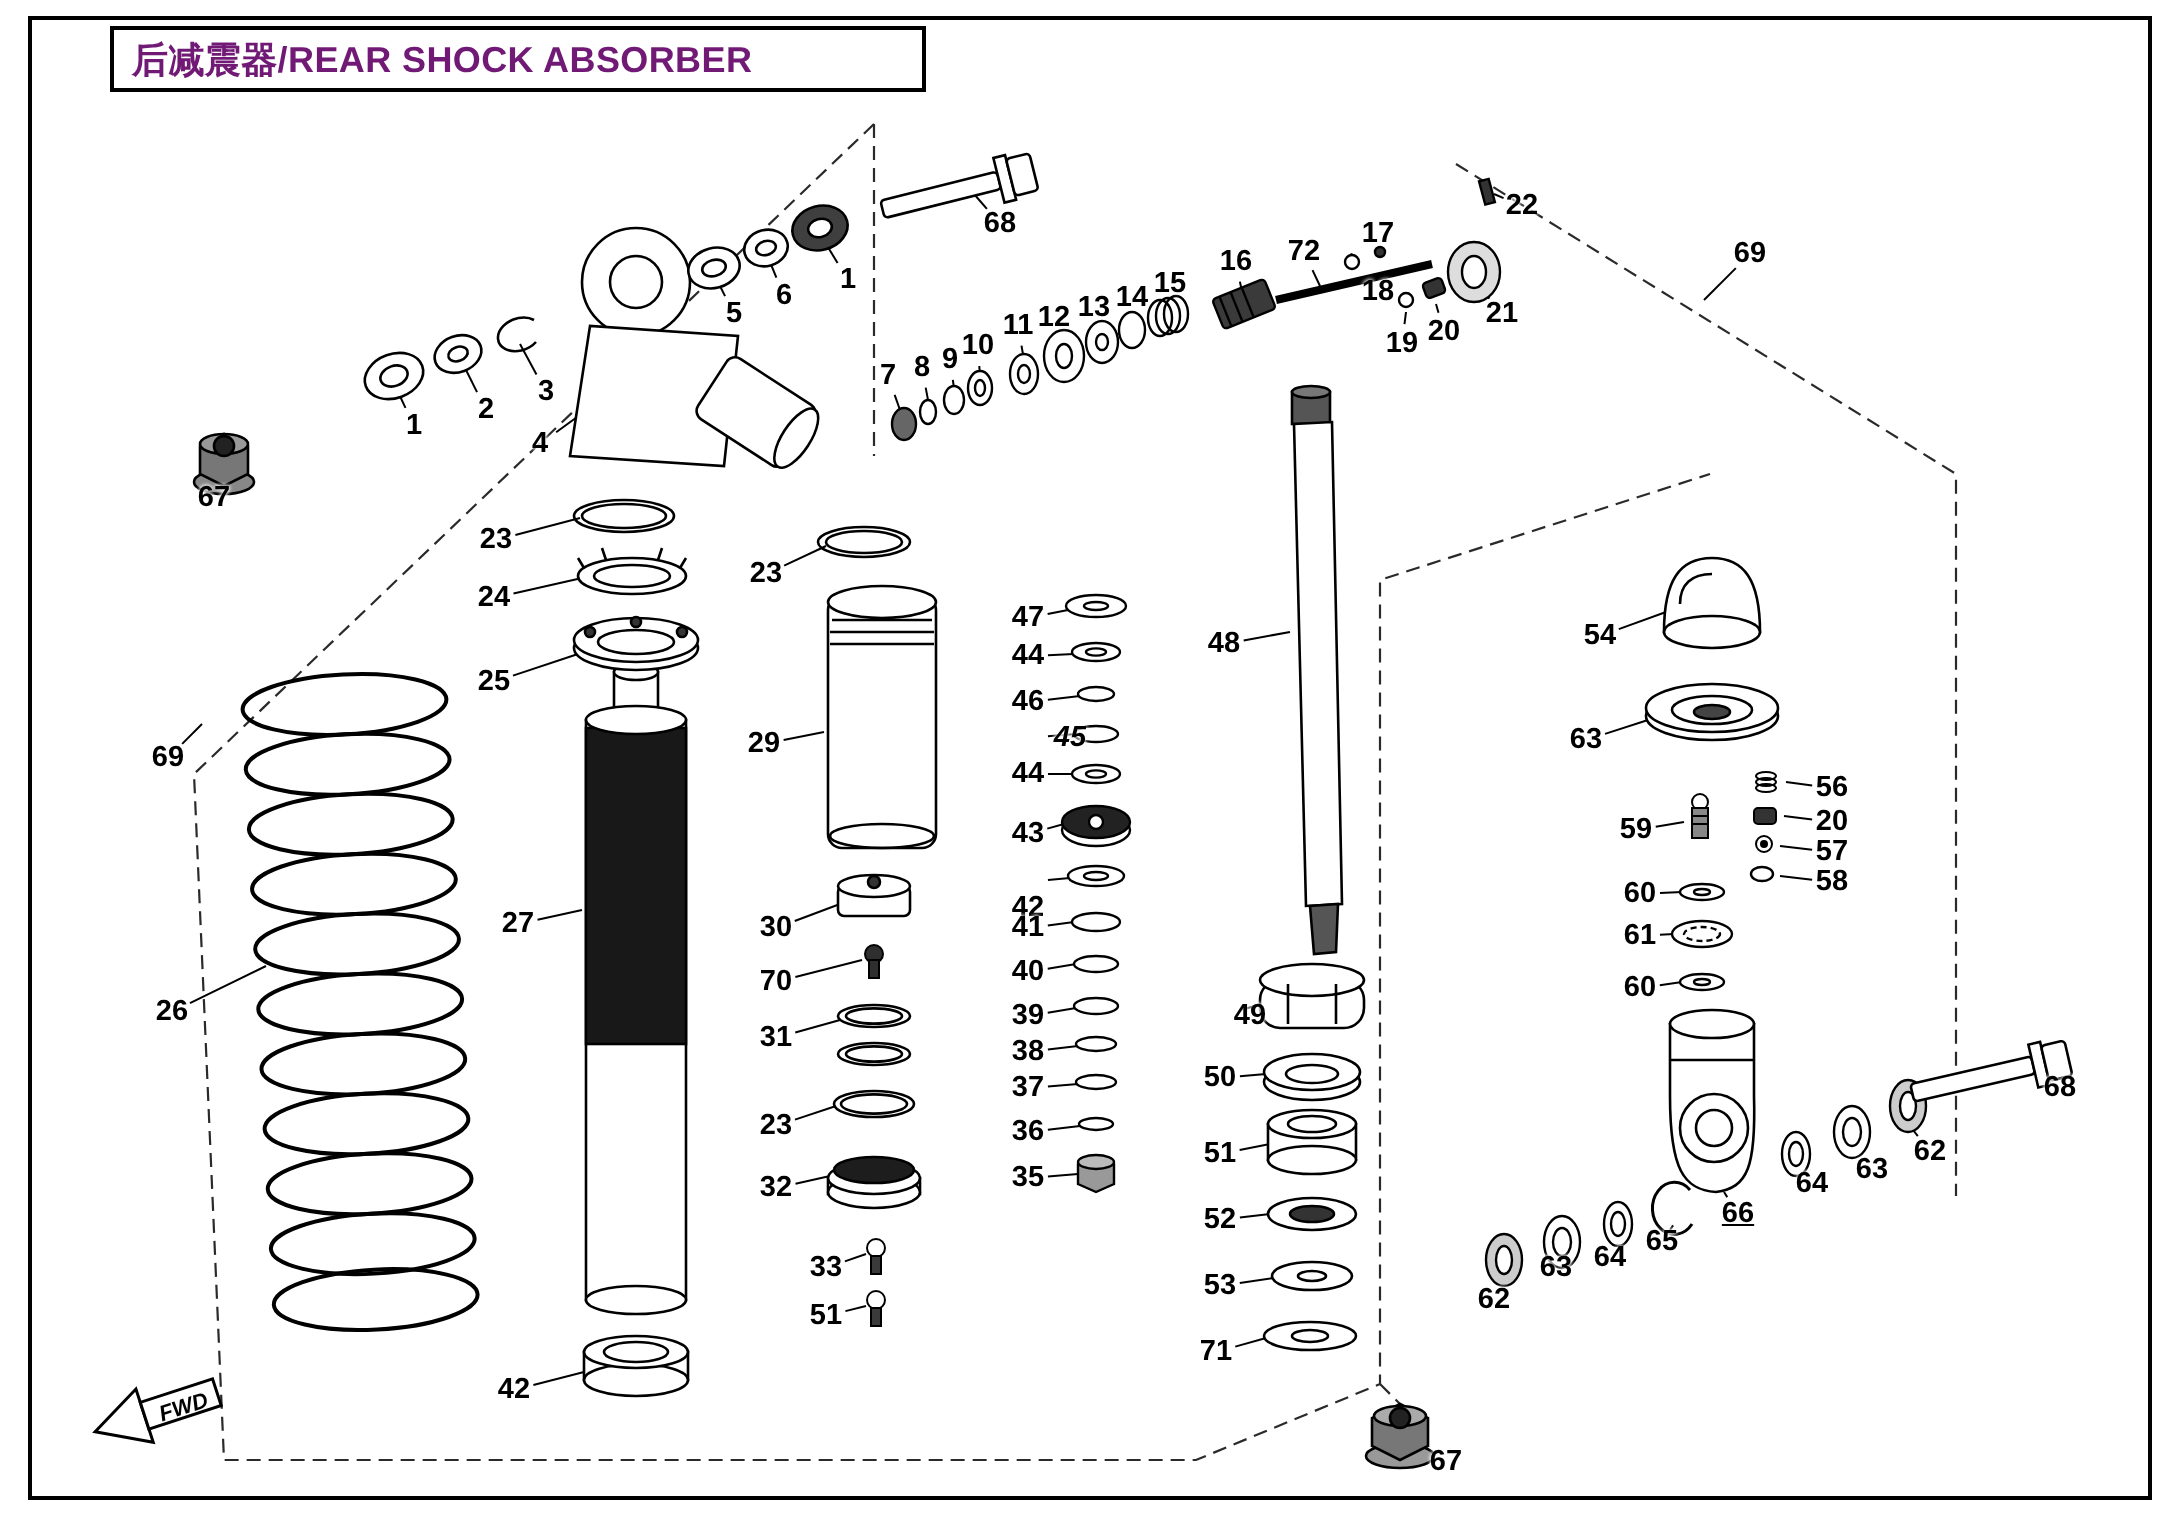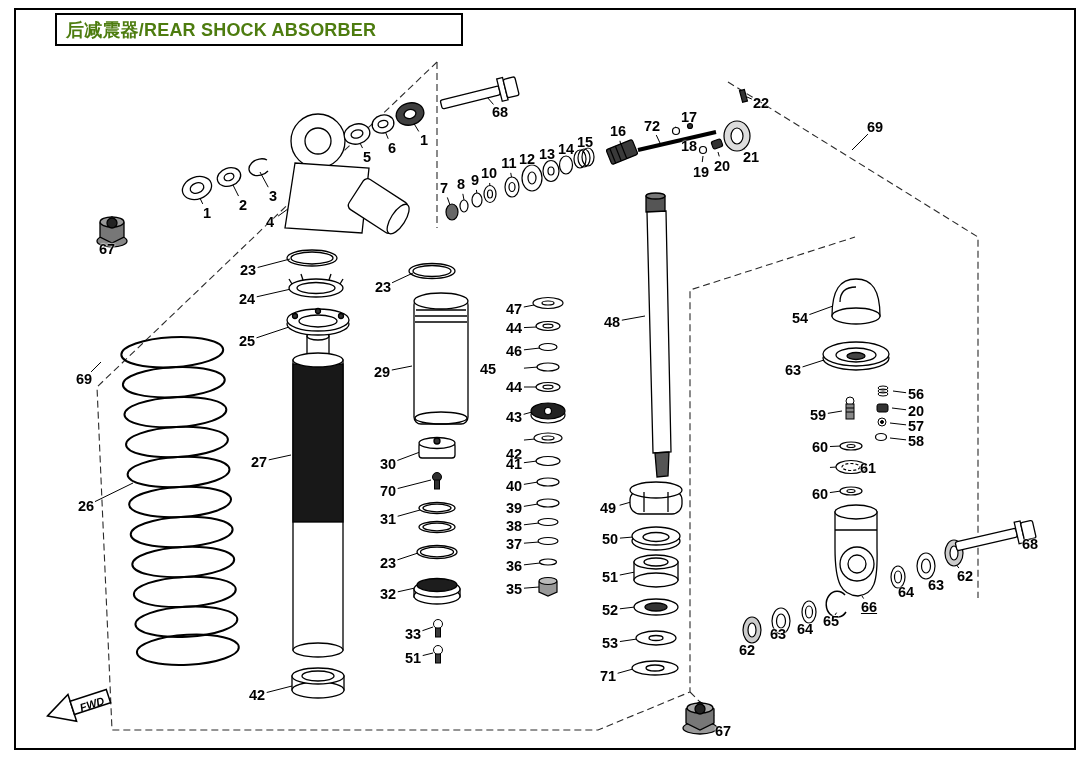--- a/index.html
+++ b/index.html
@@ -9,21 +9,21 @@
     font-family: "Liberation Sans", sans-serif; overflow: hidden;
   }
   .page { position: relative; width: 1090px; height: 760px; background: #fff; }
   .outer-border {
     position: absolute; left: 14px; top: 8px; width: 1062px; height: 742px;
     border: 2px solid #000;
   }
   .title-box {
     position: absolute; left: 55px; top: 13px; width: 408px; height: 33px;
     border: 2px solid #000; display: flex; align-items: center;
-    padding-left: 9px; font-weight: bold; font-size: 18px; color: #4d7c0f;
+    padding-left: 9px; font-weight: bold; font-size: 18px; color: #701a75;
     background: #fff; letter-spacing: 0.2px;
   }
   .diagram-svg { position: absolute; left: 0; top: 0; width: 1090px; height: 760px; }
   .callout-layer { position: absolute; left: 0; top: 0; width: 1090px; height: 760px; pointer-events: none; padding-left: 44px; }
   .callout {
     position: absolute; transform: translate(-50%, -50%);
     font-weight: bold; font-size: 14.5px; color: #000; white-space: nowrap;
     text-shadow: 0 0 2px #fff, 0 0 2px #fff;
   }
   .fwd-label {
@@ -494,49 +494,49 @@
       <div class="callout" style="left: 270px; top: 222px;">4</div>
       <div class="callout" style="left: 107px; top: 249px;">67</div>
       <div class="callout" style="left: 248px; top: 270px;">23</div>
       <div class="callout" style="left: 247px; top: 299px;">24</div>
       <div class="callout" style="left: 383px; top: 287px;">23</div>
       <div class="callout" style="left: 247px; top: 341px;">25</div>
       <div class="callout" style="left: 382px; top: 372px;">29</div>
       <div class="callout" style="left: 514px; top: 309px;">47</div>
       <div class="callout" style="left: 514px; top: 328px;">44</div>
       <div class="callout" style="left: 514px; top: 351px;">46</div>
-      <div class="callout" style="left: 488px; top: 369px;">45</div>
+      <div class="callout" style="left: 535px; top: 369px; font-style: italic;">45</div>
       <div class="callout" style="left: 514px; top: 387px;">44</div>
       <div class="callout" style="left: 612px; top: 322px;">48</div>
       <div class="callout" style="left: 800px; top: 318px;">54</div>
       <div class="callout" style="left: 793px; top: 370px;">63</div>
       <div class="callout" style="left: 84px; top: 379px;">69</div>
       <div class="callout" style="left: 916px; top: 394px;">56</div>
       <div class="callout" style="left: 916px; top: 411px;">20</div>
       <div class="callout" style="left: 916px; top: 426px;">57</div>
       <div class="callout" style="left: 916px; top: 441px;">58</div>
       <div class="callout" style="left: 818px; top: 415px;">59</div>
       <div class="callout" style="left: 514px; top: 417px;">43</div>
       <div class="callout" style="left: 514px; top: 454px;">42</div>
       <div class="callout" style="left: 820px; top: 447px;">60</div>
-      <div class="callout" style="left: 820px; top: 468px; margin-left: 48px;">61</div>
+      <div class="callout" style="left: 820px; top: 468px;">61</div>
       <div class="callout" style="left: 820px; top: 494px;">60</div>
       <div class="callout" style="left: 514px; top: 464px;">41</div>
       <div class="callout" style="left: 514px; top: 486px;">40</div>
       <div class="callout" style="left: 259px; top: 462px;">27</div>
       <div class="callout" style="left: 388px; top: 464px;">30</div>
       <div class="callout" style="left: 86px; top: 506px;">26</div>
       <div class="callout" style="left: 388px; top: 491px;">70</div>
       <div class="callout" style="left: 514px; top: 508px;">39</div>
       <div class="callout" style="left: 514px; top: 526px;">38</div>
       <div class="callout" style="left: 388px; top: 519px;">31</div>
       <div class="callout" style="left: 514px; top: 544px;">37</div>
       <div class="callout" style="left: 388px; top: 563px;">23</div>
       <div class="callout" style="left: 514px; top: 566px;">36</div>
-      <div class="callout" style="left: 608px; top: 508px;">49</div>
+      <div class="callout" style="left: 625px; top: 508px;">49</div>
       <div class="callout" style="left: 610px; top: 539px;">50</div>
       <div class="callout" style="left: 610px; top: 577px;">51</div>
       <div class="callout" style="left: 514px; top: 589px;">35</div>
       <div class="callout" style="left: 388px; top: 594px;">32</div>
       <div class="callout" style="left: 610px; top: 610px;">52</div>
       <div class="callout" style="left: 610px; top: 643px;">53</div>
       <div class="callout" style="left: 608px; top: 676px;">71</div>
       <div class="callout" style="left: 413px; top: 634px;">33</div>
       <div class="callout" style="left: 413px; top: 658px;">51</div>
       <div class="callout" style="left: 257px; top: 695px;">42</div>

